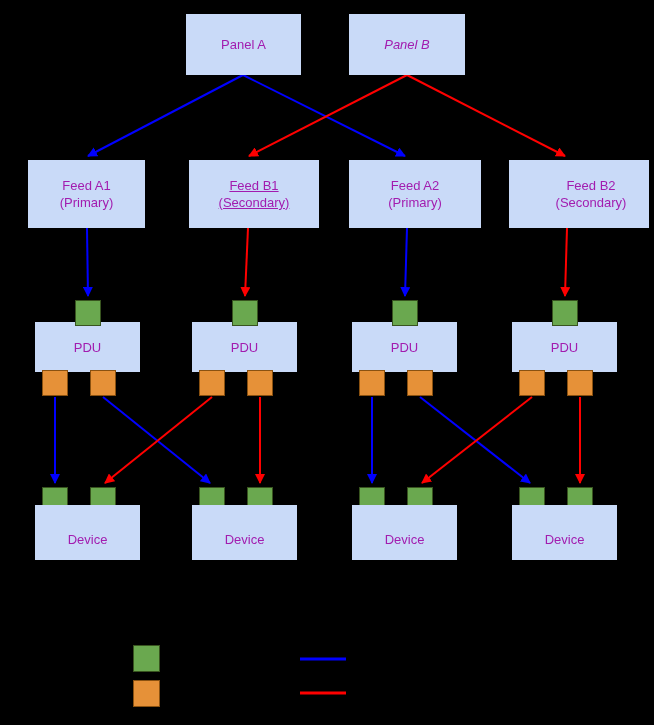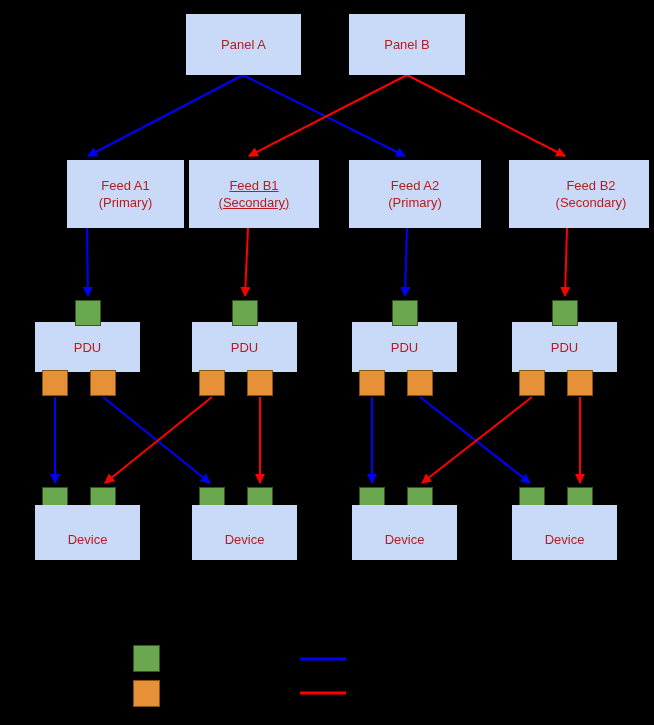--- a/index.html
+++ b/index.html
@@ -6,21 +6,21 @@
   #canvas {
     position:relative;
     width:654px; height:725px;
     background:#000000;
     font-family:"Liberation Sans", sans-serif;
     overflow:hidden;
   }
   .box {
     position:absolute;
     background:#c9daf8;
-    color:#b91c1c;
+    color:#a21caf;
     display:flex;
     flex-direction:column;
     align-items:center;
     justify-content:center;
     text-align:center;
     font-size:13px;
     line-height:17px;
   }
   .port {
     position:absolute;
@@ -77,25 +77,25 @@
     <line x1="532" y1="397" x2="422" y2="483" stroke="#ff0000" stroke-width="2" marker-end="url(#arrow-red)"></line>
     <line x1="580" y1="397" x2="580" y2="483" stroke="#ff0000" stroke-width="2" marker-end="url(#arrow-red)"></line>
 
     <line x1="300" y1="659" x2="346" y2="659" stroke="#0000ff" stroke-width="3"></line>
     <line x1="300" y1="693" x2="346" y2="693" stroke="#ff0000" stroke-width="3"></line>
   </svg>
 
   <div class="box" style="left:186px; top:14px; width:115px; height:61px;">
     <div>Panel A</div>
   </div>
-  <div class="box" style="left:349px; top:14px; width:116px; height:61px;">
+  <div class="box" style="left:349px; top:14px; width:116px; height:61px;font-style:italic;">
     <div>Panel B</div>
   </div>
 
-  <div class="box" style="left:28px; top:160px; width:117px; height:68px;margin-left:39px;">
+  <div class="box" style="left:28px; top:160px; width:117px; height:68px;">
     <div>Feed A1</div>
     <div>(Primary)</div>
   </div>
   <div class="box" style="left:189px; top:160px; width:130px; height:68px;text-decoration:underline;">
     <div>Feed B1</div>
     <div>(Secondary)</div>
   </div>
   <div class="box" style="left:349px; top:160px; width:132px; height:68px;">
     <div>Feed A2</div>
     <div>(Primary)</div>

